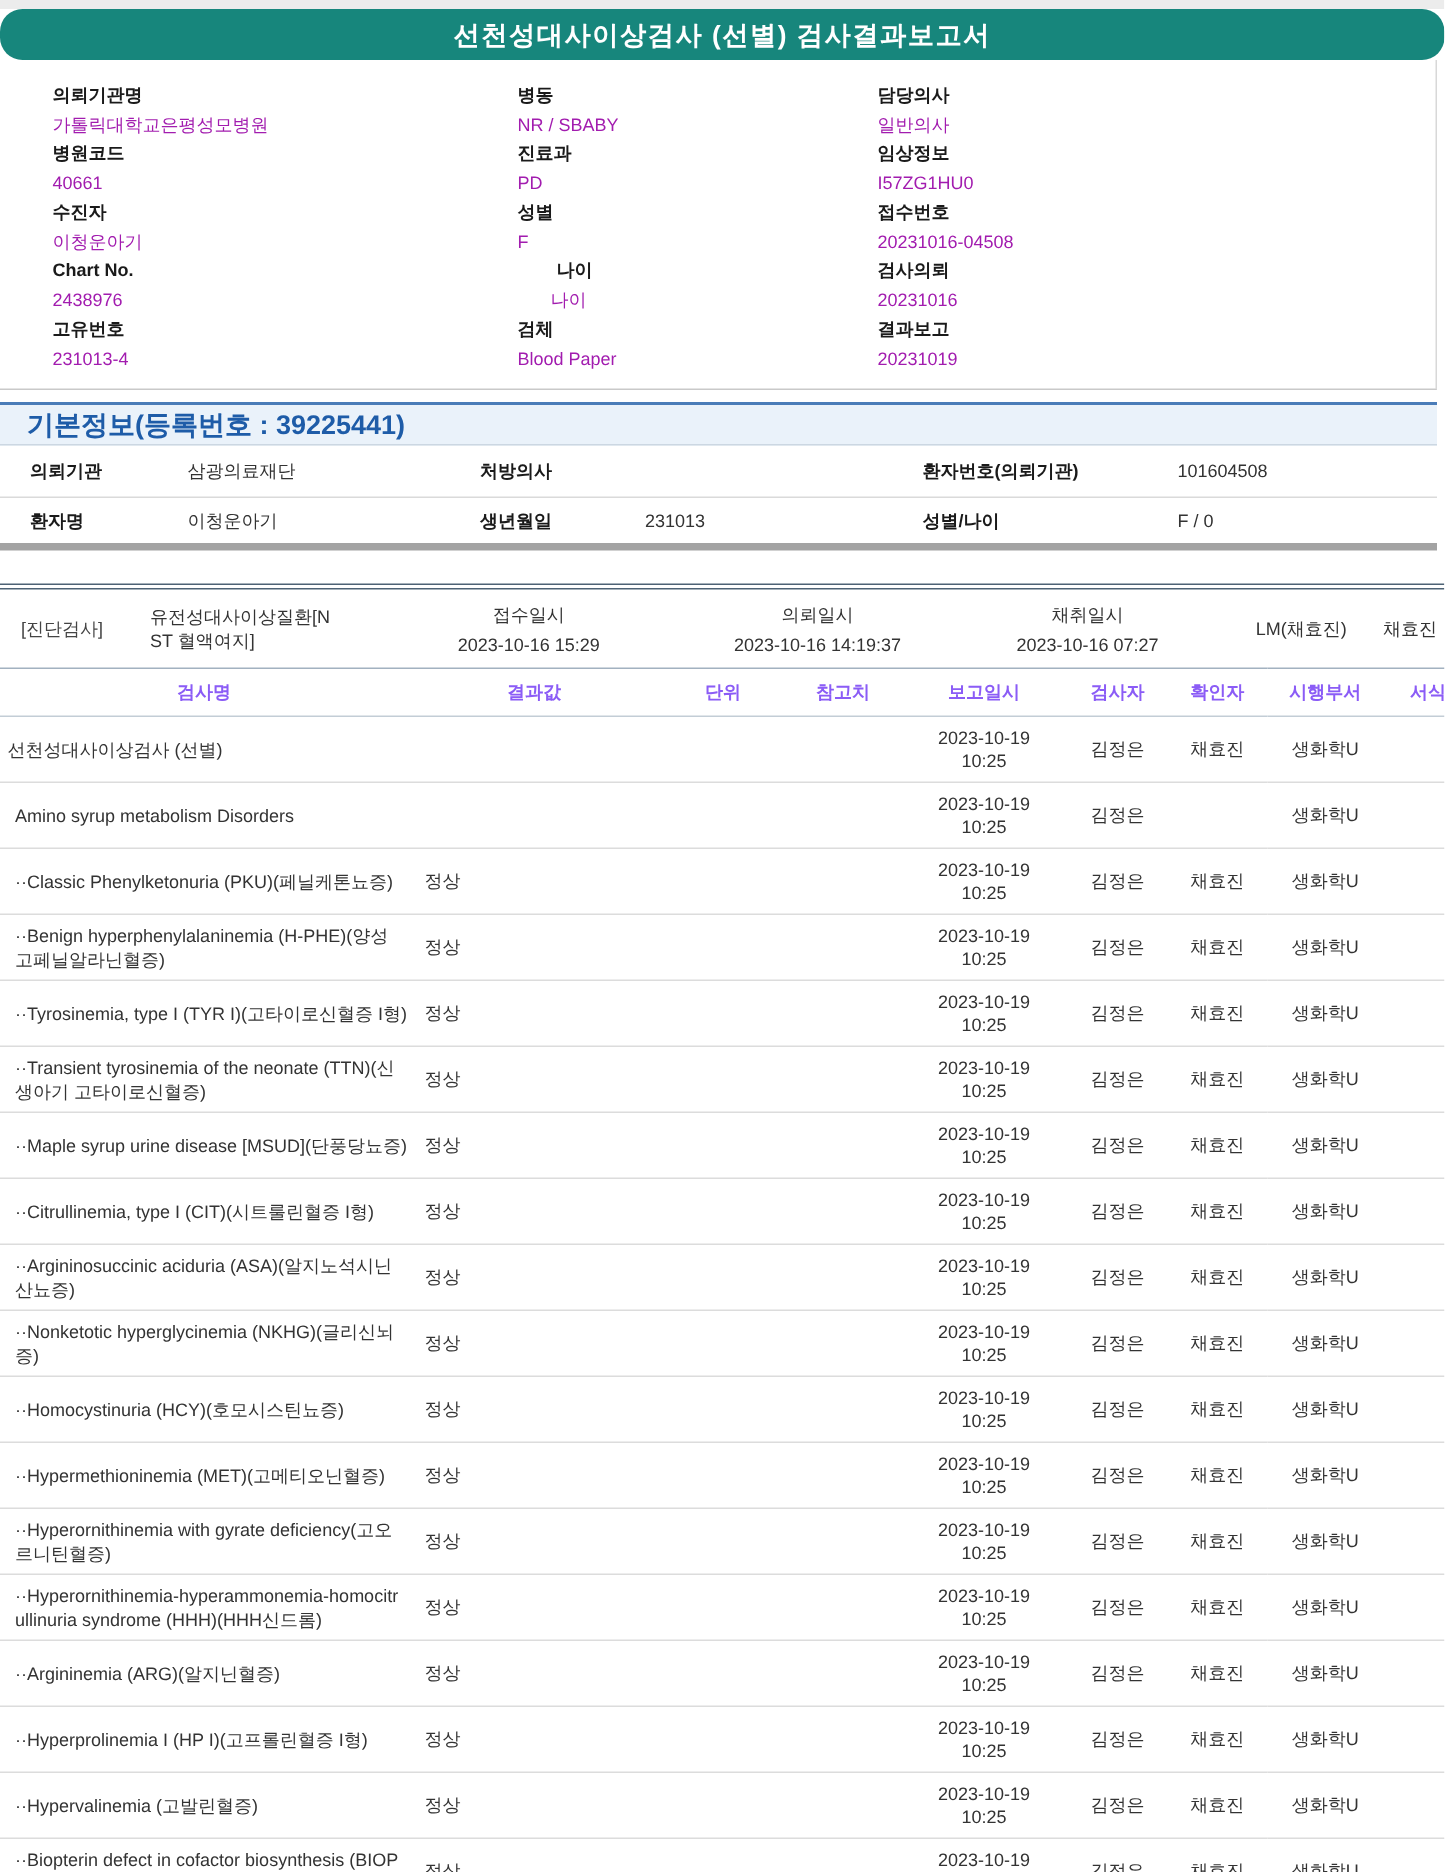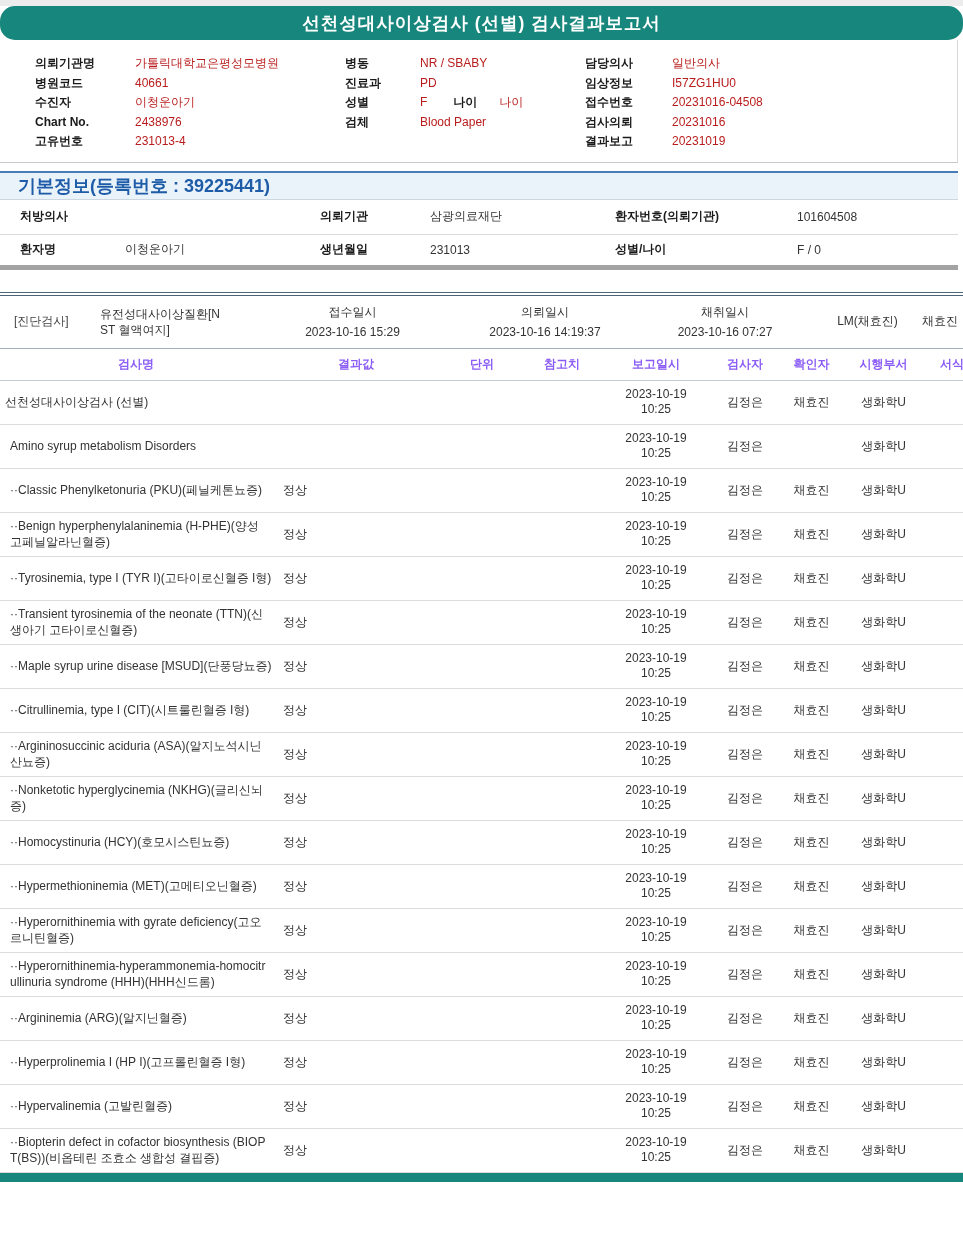--- a/index.html
+++ b/index.html
@@ -23,45 +23,45 @@
   .patient-header {
     display:flex; width:958px;
     padding:14px 0 10px 35px;
     border-right:1px solid #d8d8d8;
     border-bottom:1px solid #c9c9c9;
   }
   .ph-col { display:flex; flex-direction:column; }
   .ph-col1 { width:310px; }
   .ph-col2 { width:240px; }
   .ph-col3 { width:330px; }
-  .ph-row { display:flex; line-height:19.5px; }
+  .ph-row { display:flex; line-height:19.5px;flex-direction:column; }
   .ph-label { font-weight:bold; color:#1a1a1a; flex:0 0 auto; }
   .ph-col1 .ph-label { width:100px; }
   .ph-col2 .ph-label { width:75px; }
   .ph-col3 .ph-label { width:87px; }
-  .ph-value { color:#b91c1c; white-space:nowrap; }
+  .ph-value { color:#a21caf; white-space:nowrap; }
   .ph-label2 { width:auto !important; margin-left:26px; font-weight:bold; }
   .ph-value2 { margin-left:22px; }
 
   
   .section-bar {
     margin-top:8px; width:958px; height:29px;
     background:#eaf2fa;
     border-top:2px solid #4a7cb8;
     border-bottom:1px solid #ccd7e2;
     display:flex; align-items:center; padding-left:18px;
     color:#1e5ca8; font-weight:bold; font-size:18px;
   }
   .basic-info { width:958px; }
   .bi-row { display:flex; height:35px; align-items:center; border-bottom:1px solid #dadada; }
   .bi-row-last { border-bottom:5px solid #a3a3a3; }
   .bi-cell { display:flex; align-items:center; padding-left:20px; }
   .bi-row .bi-cell:nth-child(1) { width:300px; }
   .bi-row .bi-cell:nth-child(2) { width:295px; }
-  .bi-row .bi-cell:nth-child(3) { flex:1;gap:12px; }
+  .bi-row .bi-cell:nth-child(3) { flex:1; }
   .bi-label { font-weight:bold; color:#1a1a1a; flex:0 0 auto; }
   .bi-row .bi-cell:nth-child(1) .bi-label { width:105px; }
   .bi-row .bi-cell:nth-child(2) .bi-label { width:110px; }
   .bi-row .bi-cell:nth-child(3) .bi-label { width:170px; }
 
   
   .double-rule { margin-top:22px; width:963px; height:4px;
     border-top:1px solid #4d6275; border-bottom:1px solid #4d6275; }
   .order-info { display:flex; align-items:center; height:52px; width:1010px; color:#333; }
   .oi-category { width:100px; padding-left:14px; color:#444; }
@@ -197,27 +197,27 @@
   </div>
 
   <div class="section-bar">
     <span>기본정보(등록번호 : 39225441)</span>
   </div>
 
   <div class="basic-info">
     <div class="bi-row">
 
         <div class="bi-cell">
+          <span class="bi-label">의뢰기관</span>
+          <span class="bi-value">삼광의료재단</span>
+        </div>
+
+        <div class="bi-cell">
           <span class="bi-label">처방의사</span>
           <span class="bi-value"></span>
-        </div>
-
-        <div class="bi-cell">
-          <span class="bi-label">의뢰기관</span>
-          <span class="bi-value">삼광의료재단</span>
         </div>
 
         <div class="bi-cell">
           <span class="bi-label">환자번호(의뢰기관)</span>
           <span class="bi-value">101604508</span>
         </div>
 
     </div>
     <div class="bi-row bi-row-last">
 

